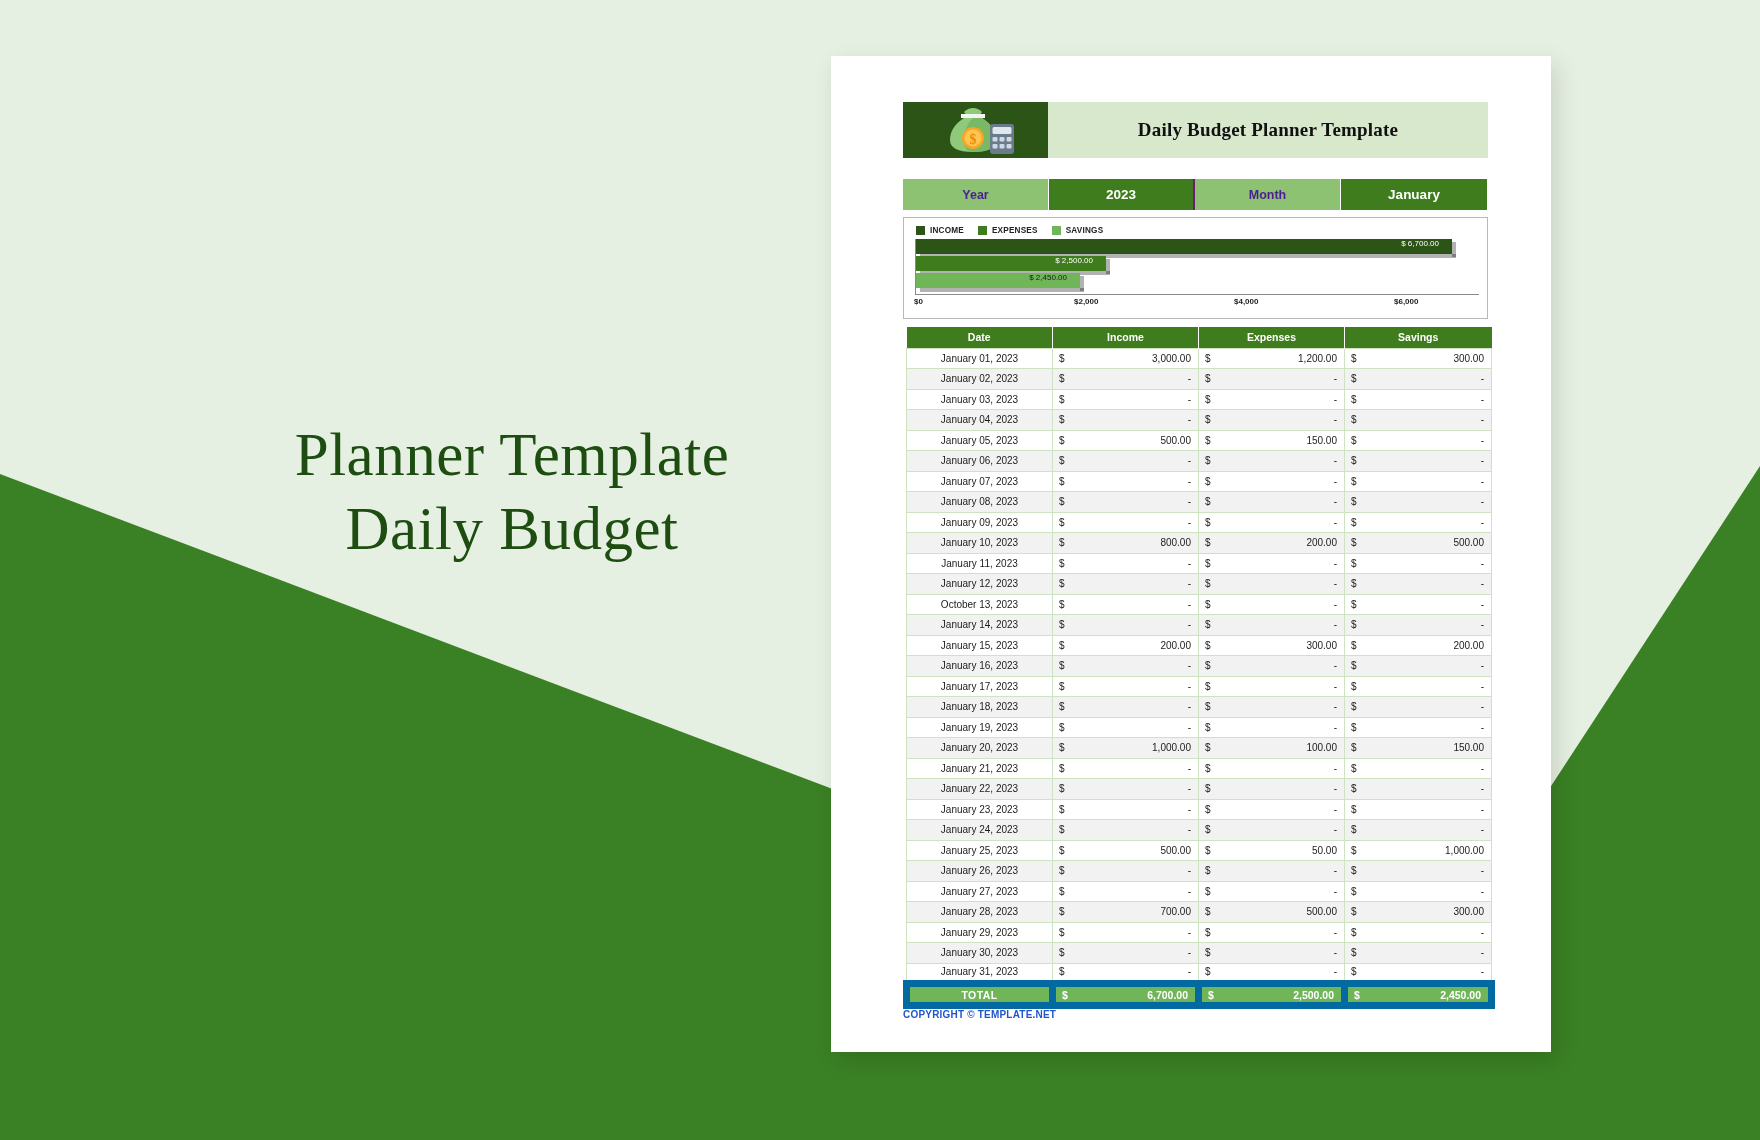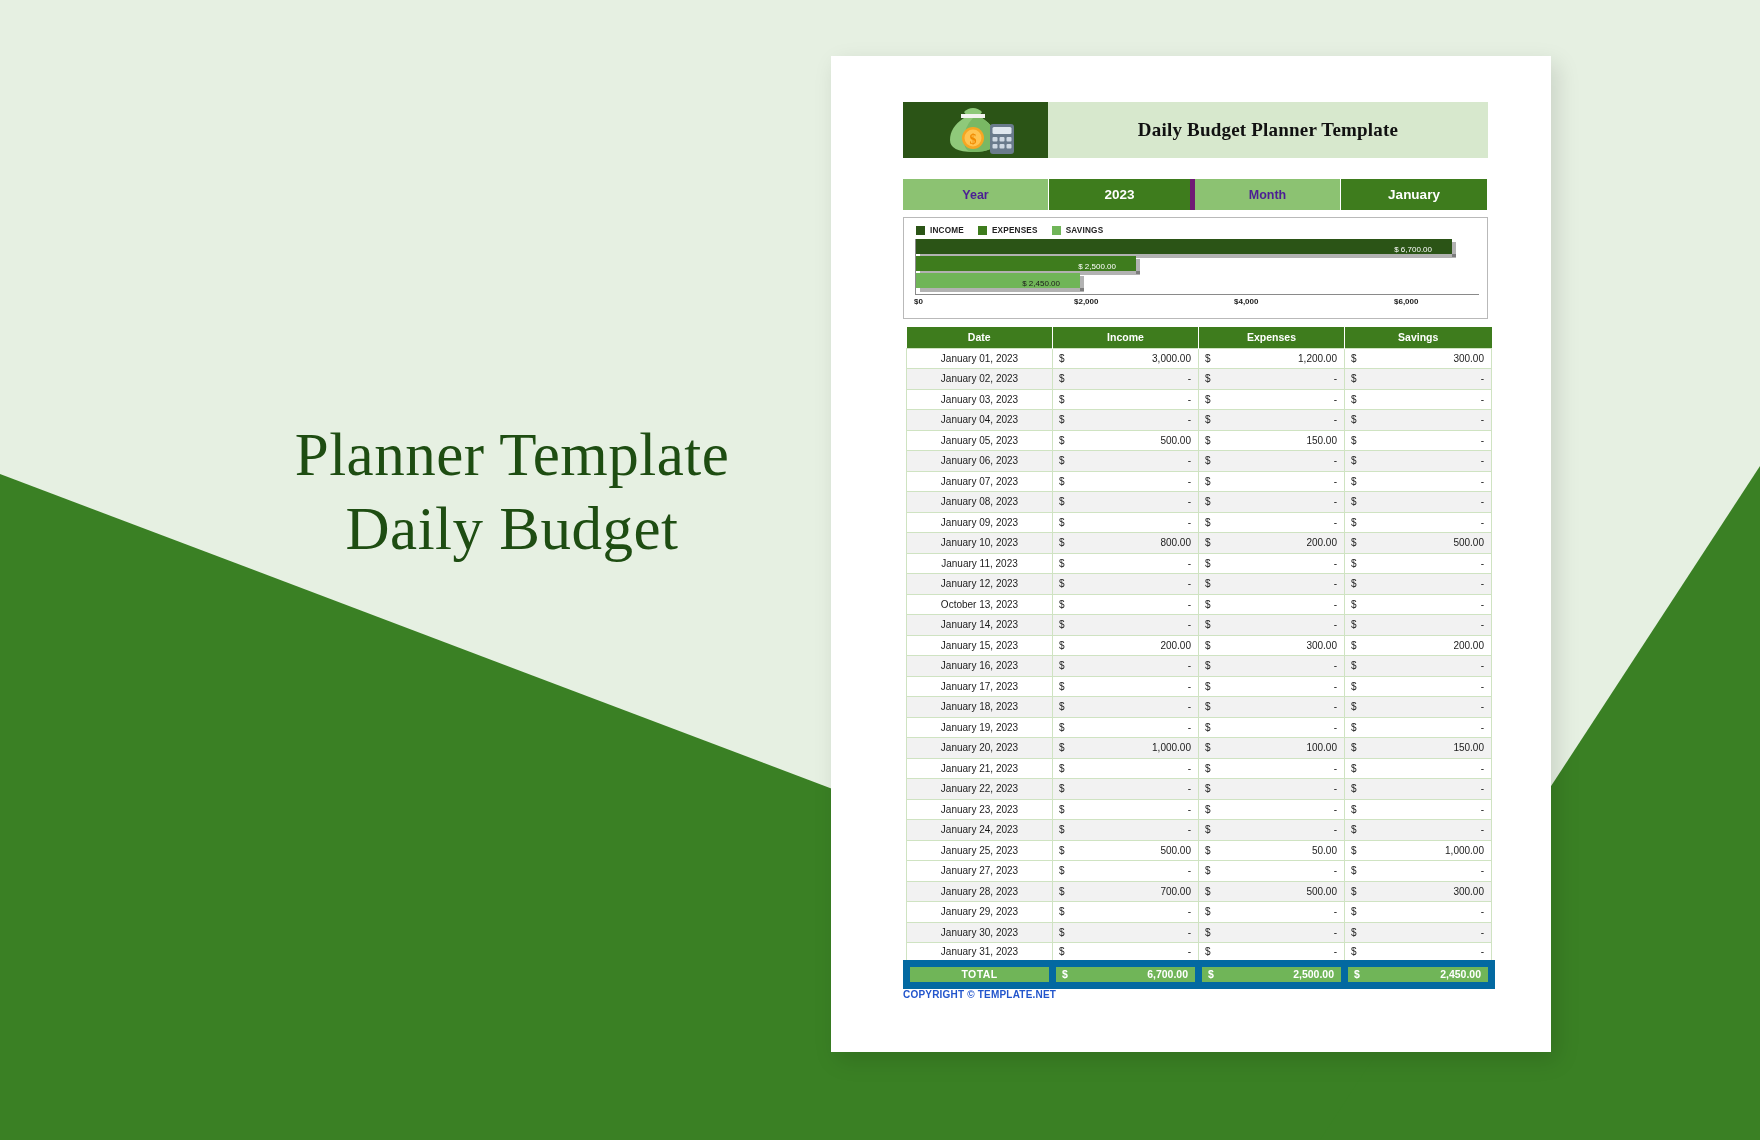--- a/index.html
+++ b/index.html
@@ -77,42 +77,42 @@
   .ym-label {
     flex: 0 0 146px; background: #8cc272;
     color: #4c1d95; font-weight: bold; font-size: 12.5px;
     display: flex; align-items: center; justify-content: center;
     border-right: 1px solid #ffffff;
   }
   .ym-value {
     flex: 0 0 146px; background: #3e7c1d;
     color: #ffffff; font-weight: bold; font-size: 13.5px;
     display: flex; align-items: center; justify-content: center;
-    border-right: 5px solid #701a75;
+    border-right: 2px solid #701a75;
   }
   .ym-value:last-child { border-right: none; }
   
   .chartbox {
     width: 585px; height: 102px;
     margin-top: 7px;
     border: 1px solid #b9b9b9;
     background: #ffffff;
     position: relative;
     padding: 6px 8px 0 8px;
   }
   .legend { display: flex; gap: 14px; align-items: center; margin: 2px 0 4px 4px; }
   .legend-item { display: flex; align-items: center; gap: 5px; }
   .legend-swatch { width: 9px; height: 9px; display: inline-block; }
   .legend-text { font-size: 8.2px; font-weight: bold; color: #222; letter-spacing: 0.2px; }
   .plot { position: relative; height: 55px; margin-left: 3px; border-left: 1px solid #8a8a8a; }
   .bar-row { position: relative; height: 15px; margin-bottom: 2px; }
   .bar {
     position: absolute; left: 0; top: 0; height: 15px;
-    display: flex; align-items: flex-end; justify-content: flex-end;
-    padding-right: 20px;
+    display: flex; align-items: flex-start; justify-content: flex-end;
+    padding-right: 13px;
     font-size: 8px; color: #ffffff;
     white-space: nowrap;
   }
   .bar.shadow::after {
     content: ""; position: absolute; right: -4px; top: 3px;
     width: 4px; height: 15px; background: rgba(0,0,0,0.30);
   }
   .bar.shadow::before {
     content: ""; position: absolute; left: 4px; bottom: -4px;
     width: 100%; height: 4px; background: rgba(0,0,0,0.30);
@@ -236,21 +236,21 @@
           </span>
         </div>
 
         <div class="plot">
           <div class="bar-row">
             <div class="bar shadow" id="bar-income" style="width: 536px; background: rgb(43, 84, 22);">
               <span>$ 6,700.00</span>
             </div>
           </div>
           <div class="bar-row">
-            <div class="bar shadow" id="bar-expenses" style="width: 220px; background: rgb(62, 124, 29);">
+            <div class="bar shadow" id="bar-expenses" style="width: 190px; background: rgb(62, 124, 29);">
               <span>$ 2,500.00</span>
             </div>
           </div>
           <div class="bar-row">
             <div class="bar shadow dark-label" id="bar-savings" style="width: 164px; background: rgb(112, 181, 88);">
               <span>$ 2,450.00</span>
             </div>
           </div>
         </div>
 
@@ -793,20 +793,41 @@
               <td class="money">
                 <div class="money-inner">
                   <span class="cur">$</span>
                   <span class="val">50.00</span>
                 </div>
               </td>
               <td class="money">
                 <div class="money-inner">
                   <span class="cur">$</span>
                   <span class="val">1,000.00</span>
+                </div>
+              </td>
+            </tr>
+            <tr class="even">
+              <td class="date">January 26, 2023</td>
+              <td class="money">
+                <div class="money-inner">
+                  <span class="cur">$</span>
+                  <span class="val">-</span>
+                </div>
+              </td>
+              <td class="money">
+                <div class="money-inner">
+                  <span class="cur">$</span>
+                  <span class="val">-</span>
+                </div>
+              </td>
+              <td class="money">
+                <div class="money-inner">
+                  <span class="cur">$</span>
+                  <span class="val">-</span>
                 </div>
               </td>
             </tr>
             <tr class="odd">
               <td class="date">January 27, 2023</td>
               <td class="money">
                 <div class="money-inner">
                   <span class="cur">$</span>
                   <span class="val">-</span>
                 </div>

